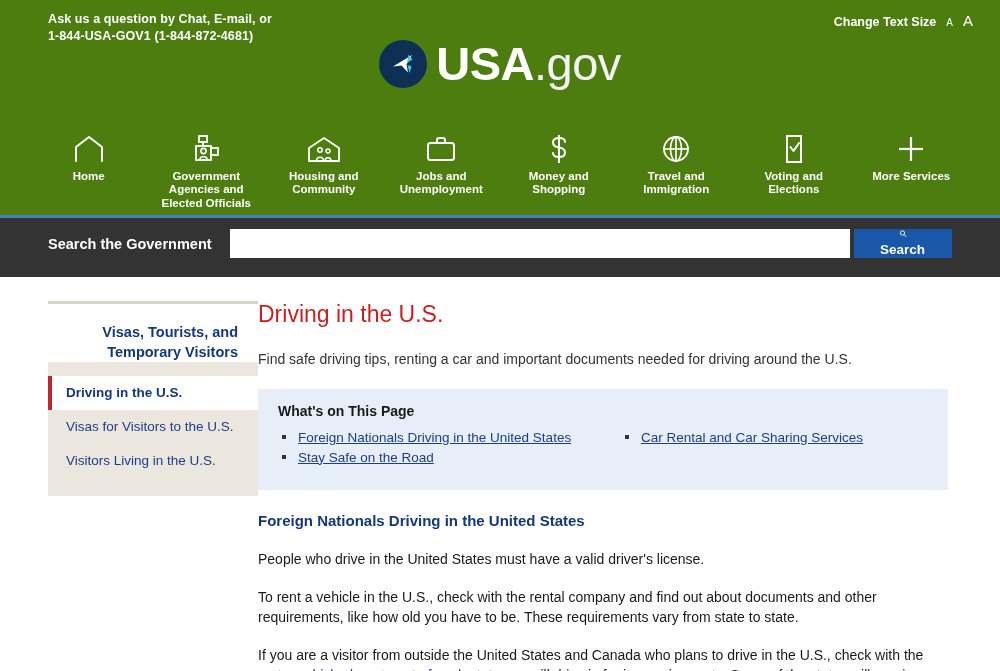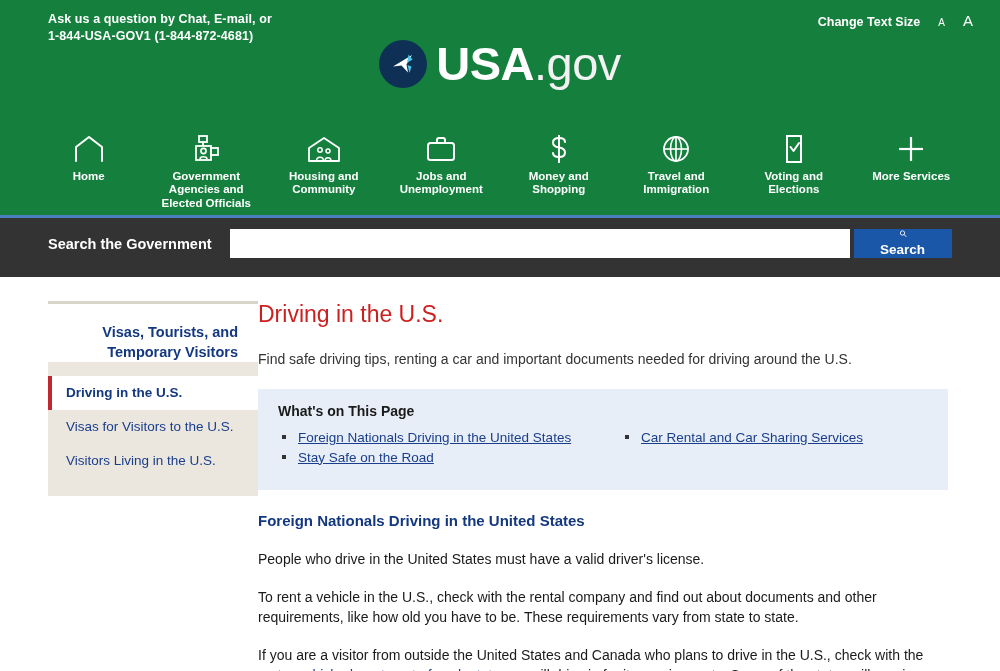--- a/index.html
+++ b/index.html
@@ -8,21 +8,21 @@
     margin: 0; padding: 0;
     width: 1000px; height: 671px;
     overflow: hidden;
     background: #ffffff;
     font-family: "Liberation Sans", sans-serif;
     -webkit-font-smoothing: antialiased;
   }
 
   
   .header {
-    background: #15803d;
+    background: #4d7c0f;
     height: 218px;
     position: relative;
     width: 100%;
   }
   .contact-block {
     position: absolute;
     left: 48px; top: 11px;
     color: #ffffff;
     font-size: 12.5px;
     font-weight: bold;
@@ -32,21 +32,21 @@
   .contact-block div { white-space: nowrap; }
 
   .text-size {
     position: absolute;
     right: 27px; top: 12px;
     color: #ffffff;
     font-size: 12.5px;
     font-weight: bold;
     display: flex;
     align-items: baseline;
-    gap: 18px;
+    gap: 10px;
     white-space: nowrap;
   }
   .text-size .a-small { font-size: 10px; font-weight: normal; }
   .text-size .a-large { font-size: 15px; font-weight: normal; }
 
   
   .logo-wrap {
     position: absolute;
     left: 0; right: 0; top: 40px;
     display: flex;

